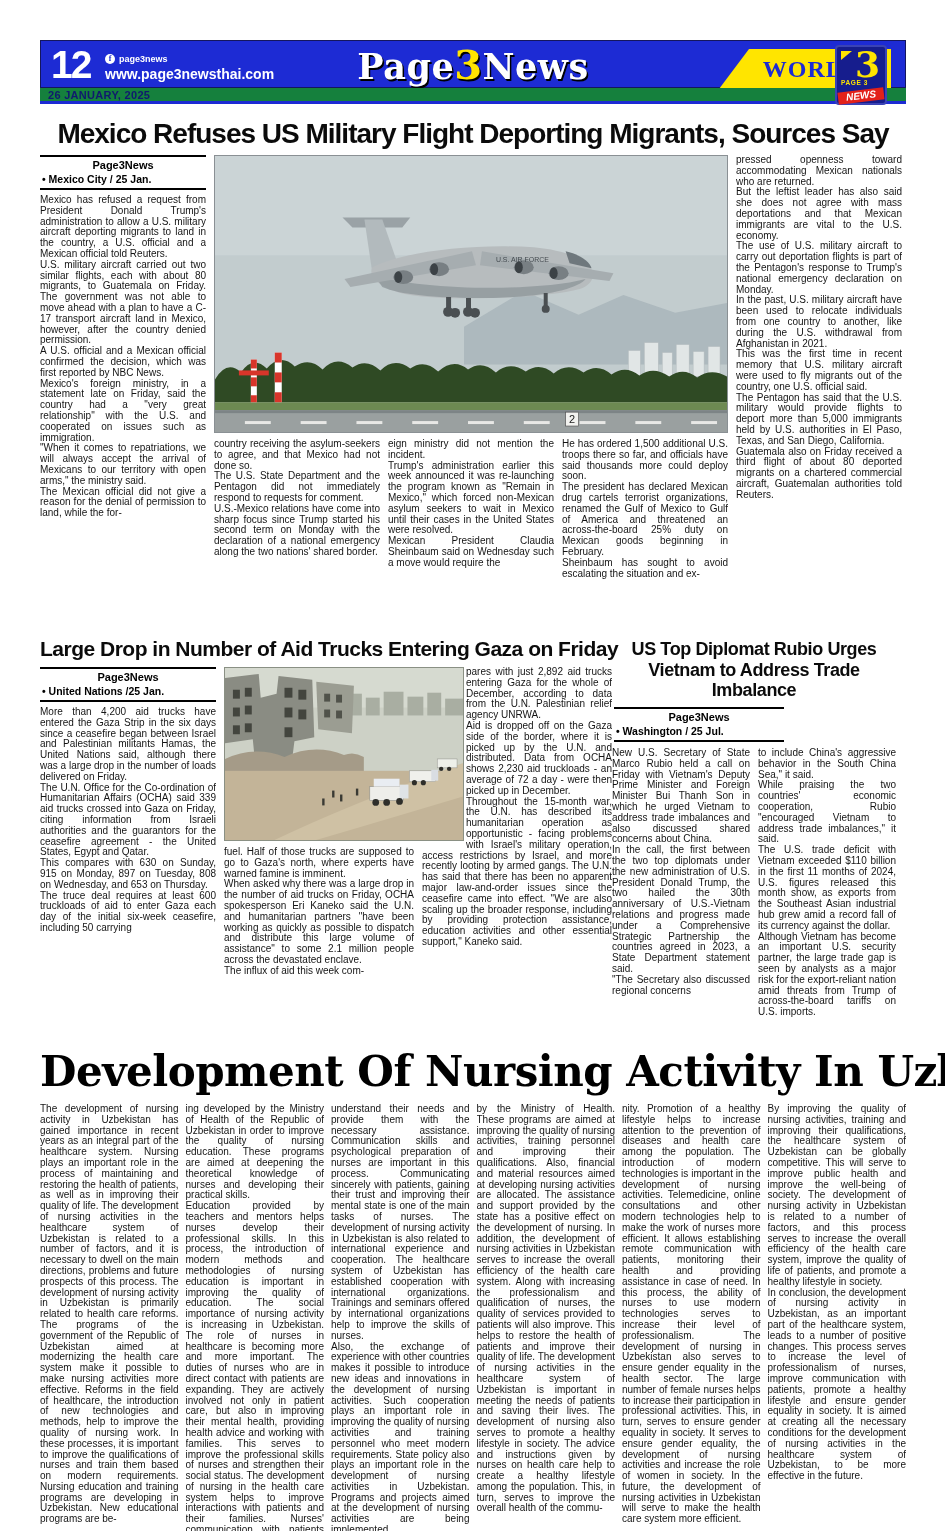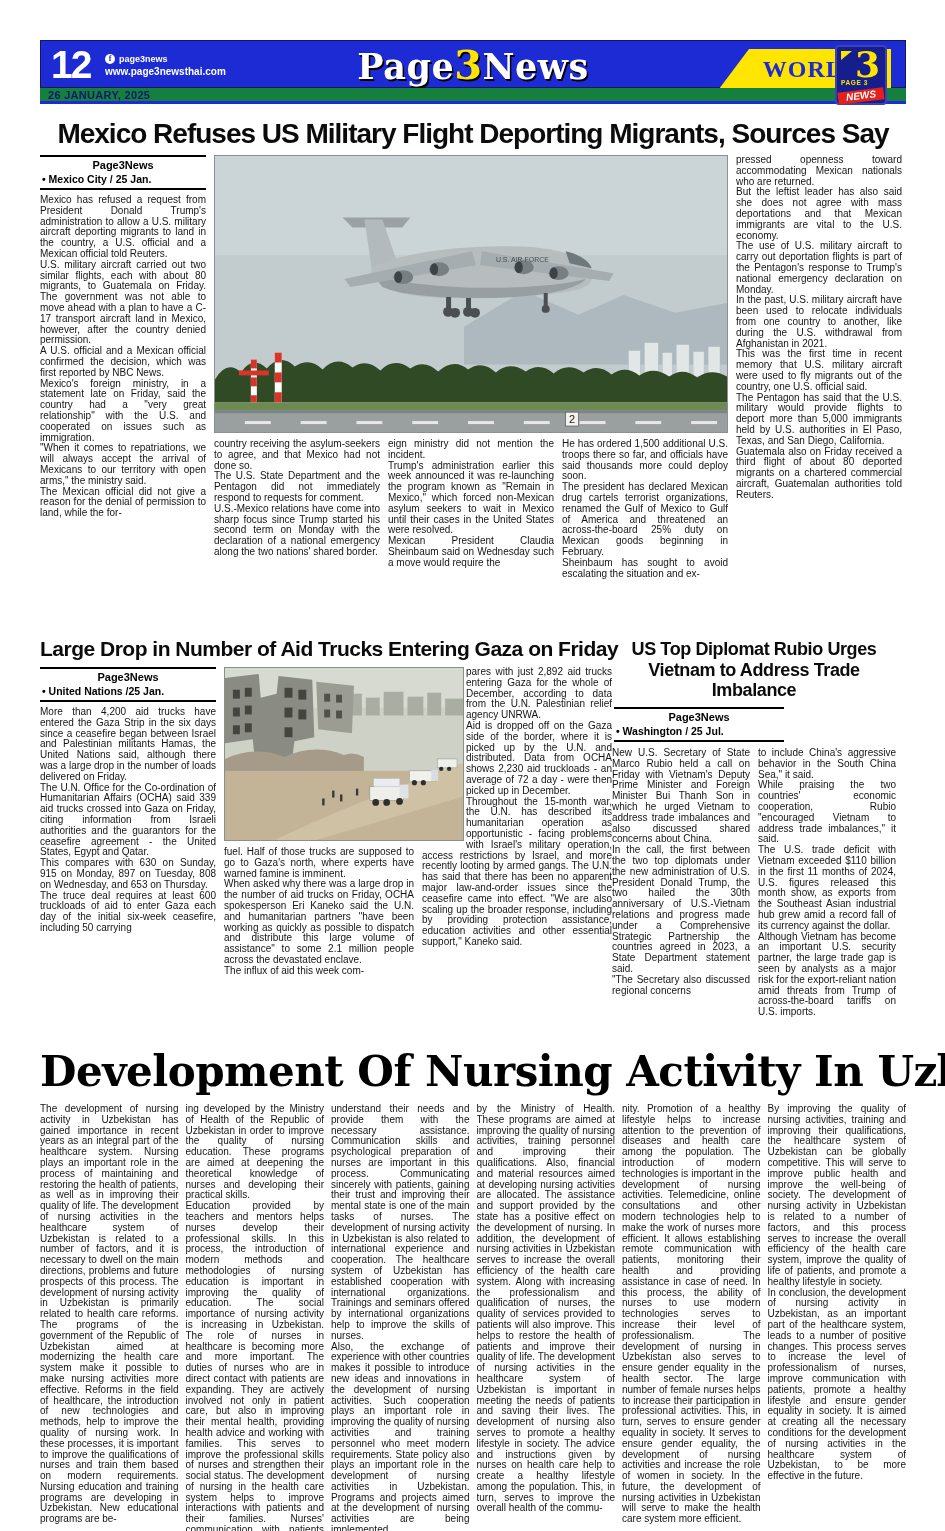--- a/index.html
+++ b/index.html
@@ -7,21 +7,21 @@
   .page { position:relative; width:945px; height:1531px; background:#fff; overflow:hidden; }
   .content { position:absolute; left:40px; top:40px; width:866px; }
 
   
   .masthead-wrap { position:relative; height:67px; }
   .blue-bar { position:absolute; left:0; top:0; width:100%; height:48px; background:#1d2bd4; border:1px solid #14165e; }
   .page-num { position:absolute; left:10px; top:1px; font-size:39px; font-weight:bold; color:#fff; letter-spacing:-2px; line-height:46px; }
   .social { position:absolute; left:64px; top:13px; color:#fff; }
   .social-row { display:flex; align-items:center; gap:4px; font-size:9px; font-weight:bold; }
   .fb { display:inline-block; width:10px; height:10px; border-radius:50%; background:#fff; color:#1d2bd4; font-size:8px; font-weight:bold; text-align:center; line-height:10px; font-family:"Liberation Serif", serif; }
-  .site { font-size:10px; font-weight:bold; margin-top:2px; }
+  .site { font-size:14px; font-weight:bold; margin-top:2px; }
   .brand { position:absolute; left:50%; top:0; transform:translateX(-50%); white-space:nowrap; font-family:"DejaVu Serif", serif; font-weight:bold; font-size:35px; line-height:48px; color:#fff; text-shadow:1.5px 1.5px 0 #000; letter-spacing:0.5px; }
   .brand .y3 { color:#ffe500; font-size:40px; }
   .wedge { position:absolute; right:14px; top:8px; width:172px; height:40px; background:#ffe500; clip-path:polygon(30px 0, 100% 0, 100% 100%, 0 100%); display:flex; align-items:center; justify-content:center; }
   .world { color:#1d2bd4; font-family:"Liberation Serif", serif; font-weight:bold; font-size:24px; letter-spacing:1px; padding-left:14px; }
   .logo { position:absolute; right:18px; top:4px; width:52px; height:60px; background:#161d8d; border:2px solid #3a43b5; border-radius:4px; z-index:3; }
   .logo .flag { position:absolute; left:4px; top:4px; width:11px; height:9px; background:#ffe500; clip-path:polygon(0 0, 100% 0, 0 100%); }
   .logo .big3 { position:absolute; right:5px; top:-4px; font-size:36px; font-weight:bold; color:#ffe500; font-family:"DejaVu Serif", serif; }
   .logo .p3 { position:absolute; left:4px; bottom:17px; font-size:6.5px; font-weight:bold; color:#ffe500; letter-spacing:0.6px; }
   .logo .newsrib { position:absolute; left:1px; right:1px; bottom:1px; background:#e3211a; color:#fff; font-style:italic; font-weight:bold; font-size:10px; text-align:center; transform:rotate(-7deg); line-height:12px; }
   .date-bar { position:absolute; left:0; top:48px; width:100%; height:16px; background:#15803d; border-bottom:3px solid #1d2bd4; display:flex; align-items:center; padding-left:8px; font-size:11px; font-weight:bold; color:#10196e; letter-spacing:0.3px; }

